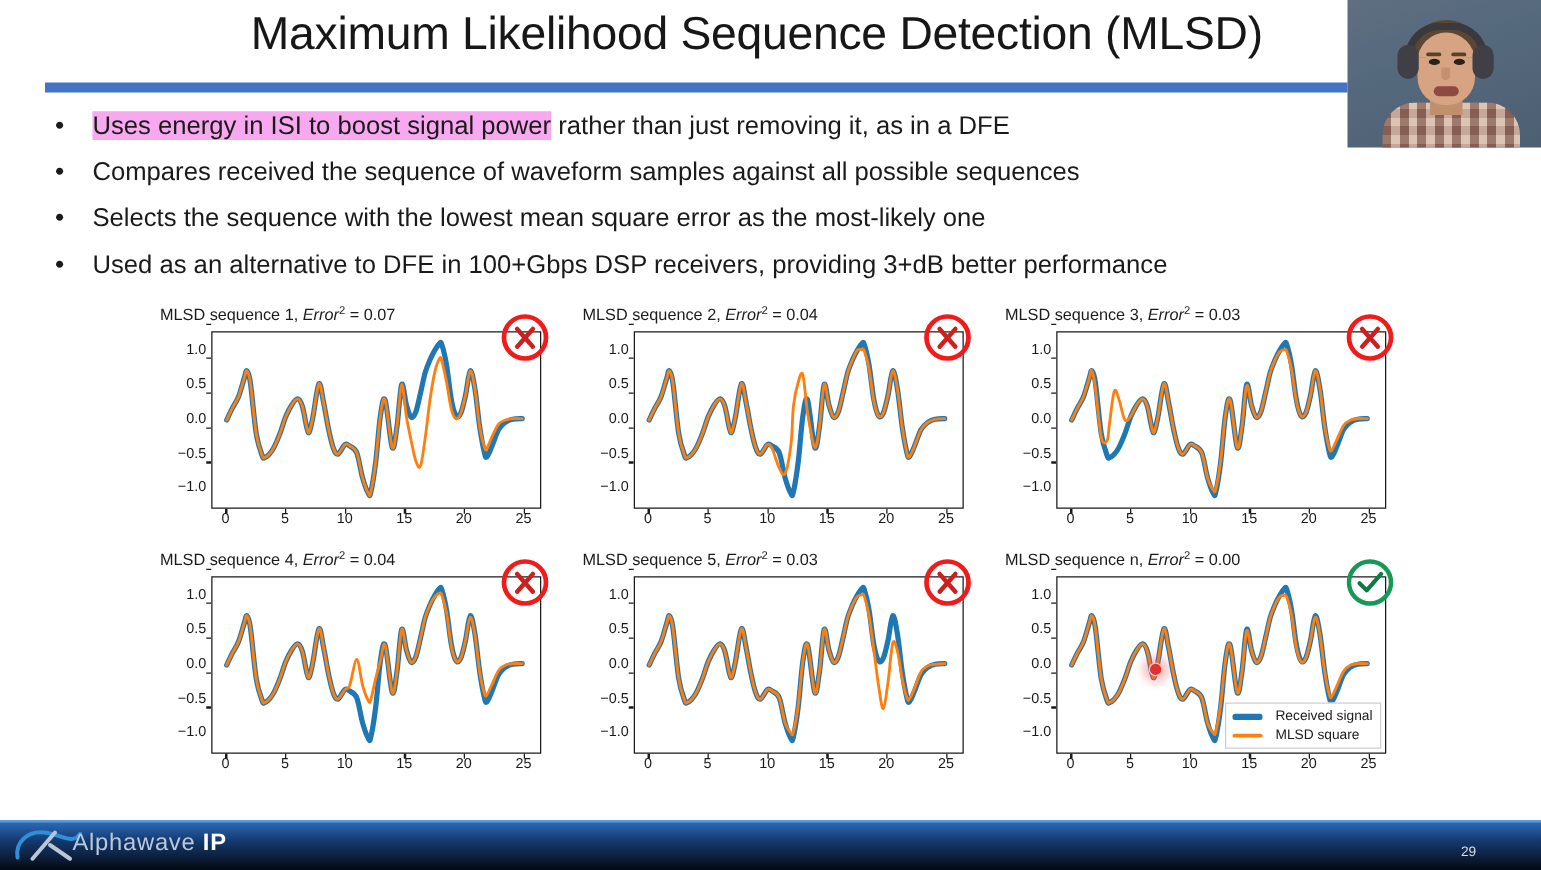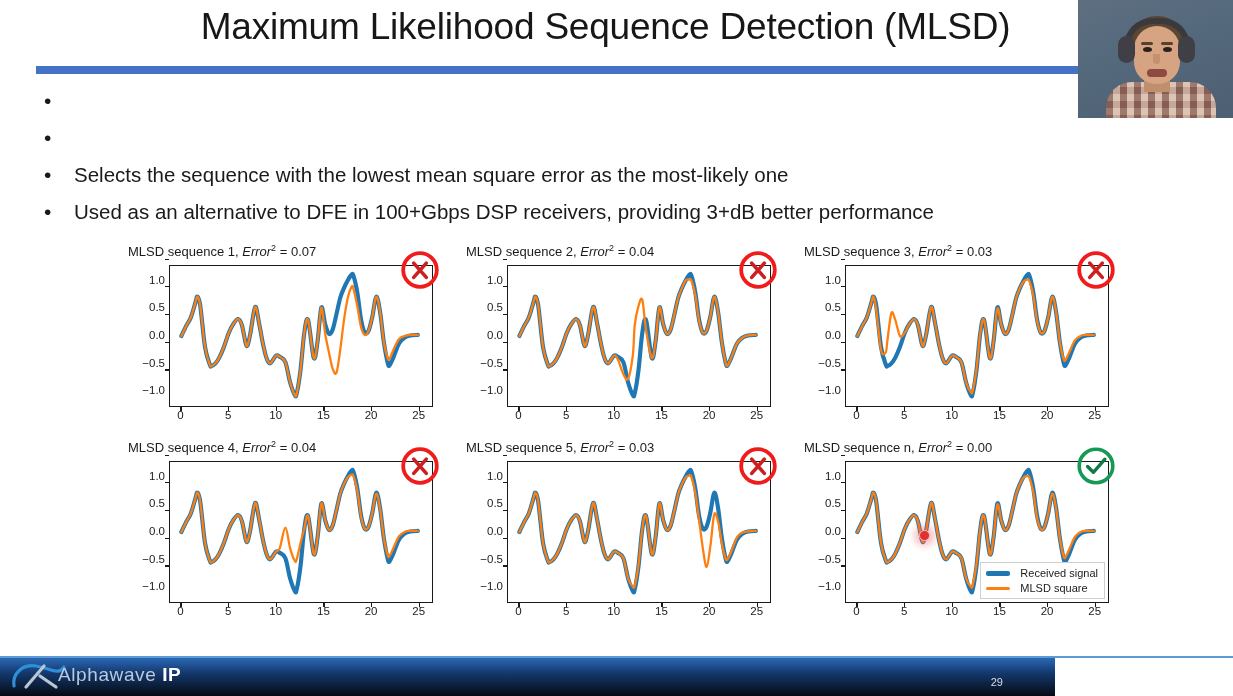--- a/index.html
+++ b/index.html
@@ -106,21 +106,21 @@
 
   
   .cursor-dot{
     position:absolute;width:9px;height:9px;border-radius:50%;
     background:#e03030;border:1.6px solid #ffbdbd;
     box-shadow:0 0 7px 5px rgba(240,90,90,0.38);
   }
 
   
   .footer{
-    position:absolute;left:0;bottom:0;width:1055px;height:40px;
+    position:absolute;left:0;bottom:0;width:1233px;height:40px;
     background:linear-gradient(180deg,#2e6fbf 0%,#14396e 42%,#050a12 100%);
   }
   .footer-top{position:absolute;left:0;top:0;width:1233px;height:2px;background:#5b9bd5;}
   .logo{position:absolute;left:10px;top:4px;width:230px;height:32px;}
   .logo svg{display:block;}
   .logo-text{
     position:absolute;left:58px;top:8px;font-size:19px;color:#b9c9de;
     font-family:"Liberation Sans",sans-serif;letter-spacing:.6px;
   }
   .logo-text b{color:#ffffff;font-weight:700;}
@@ -150,23 +150,25 @@
     <div class="wc-nose"></div>
     <div class="wc-mouth"></div>
     <div class="wc-band"></div>
     <div class="wc-earL"></div>
     <div class="wc-earR"></div>
   </div>
 
   <div class="bullets" id="bullets">
       <div class="bullet">
         <div class="dot">•</div>
+        <div class="btxt"><span class="hl">Uses energy in ISI to boost signal power</span><span> rather than just removing it, as in a DFE</span></div>
       </div>
       <div class="bullet">
         <div class="dot">•</div>
+        <div class="btxt"><span>Compares received the sequence of waveform samples against all possible sequences</span></div>
       </div>
       <div class="bullet">
         <div class="dot">•</div>
         <div class="btxt"><span>Selects the sequence with the lowest mean square error as the most-likely one</span></div>
       </div>
       <div class="bullet">
         <div class="dot">•</div>
         <div class="btxt"><span>Used as an alternative to DFE in 100+Gbps DSP receivers, providing 3+dB better performance</span></div>
       </div>
     </div>

